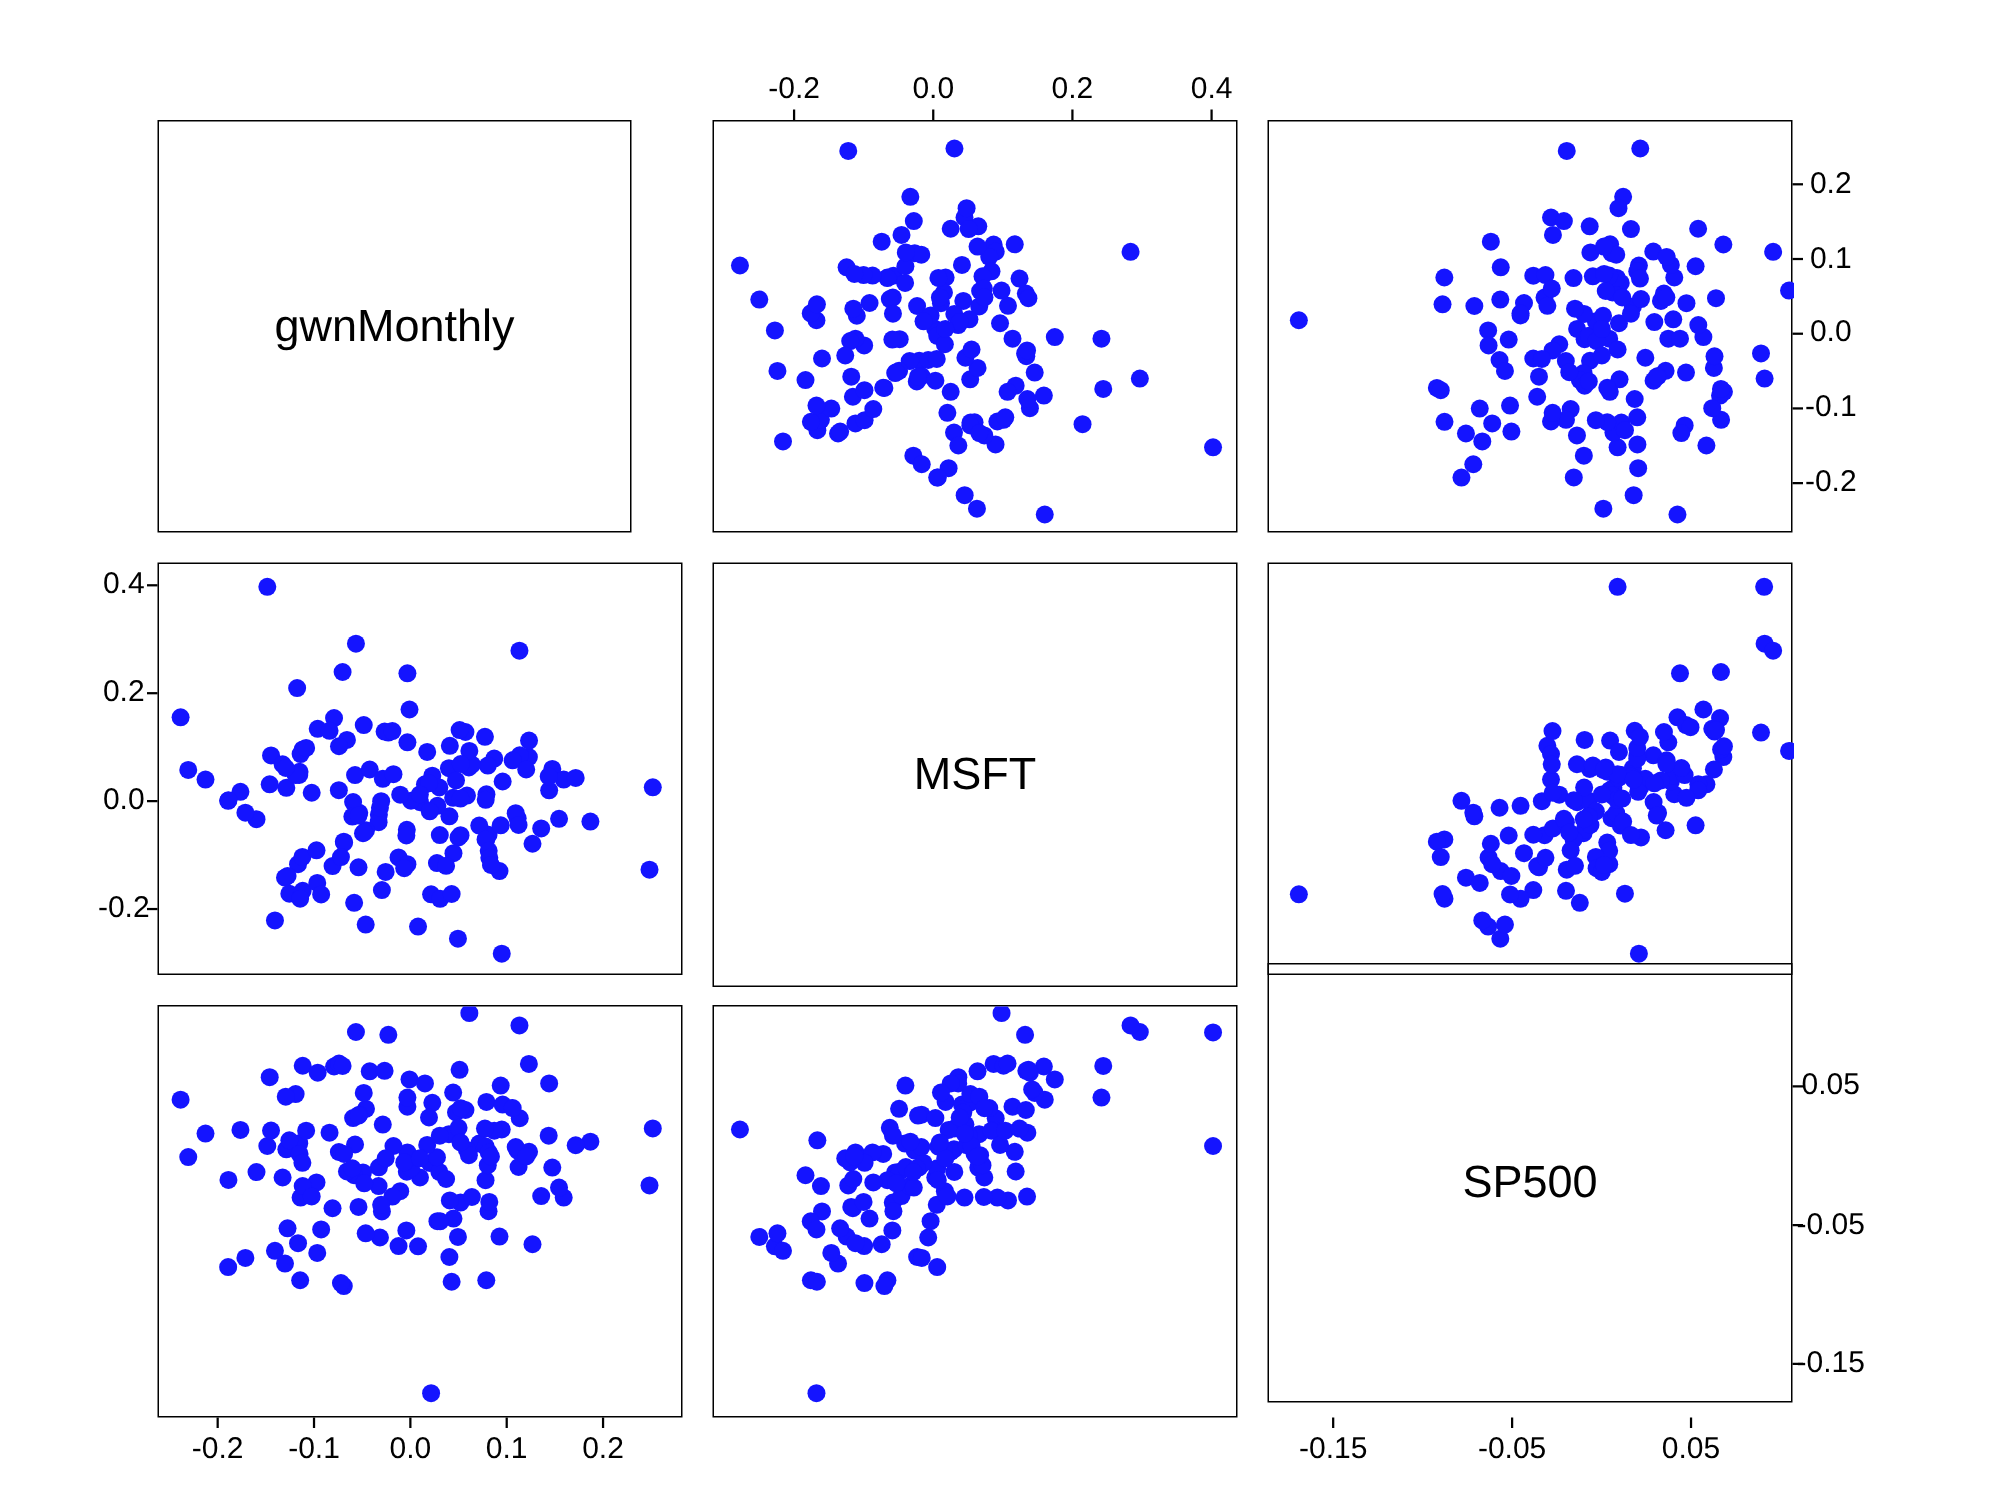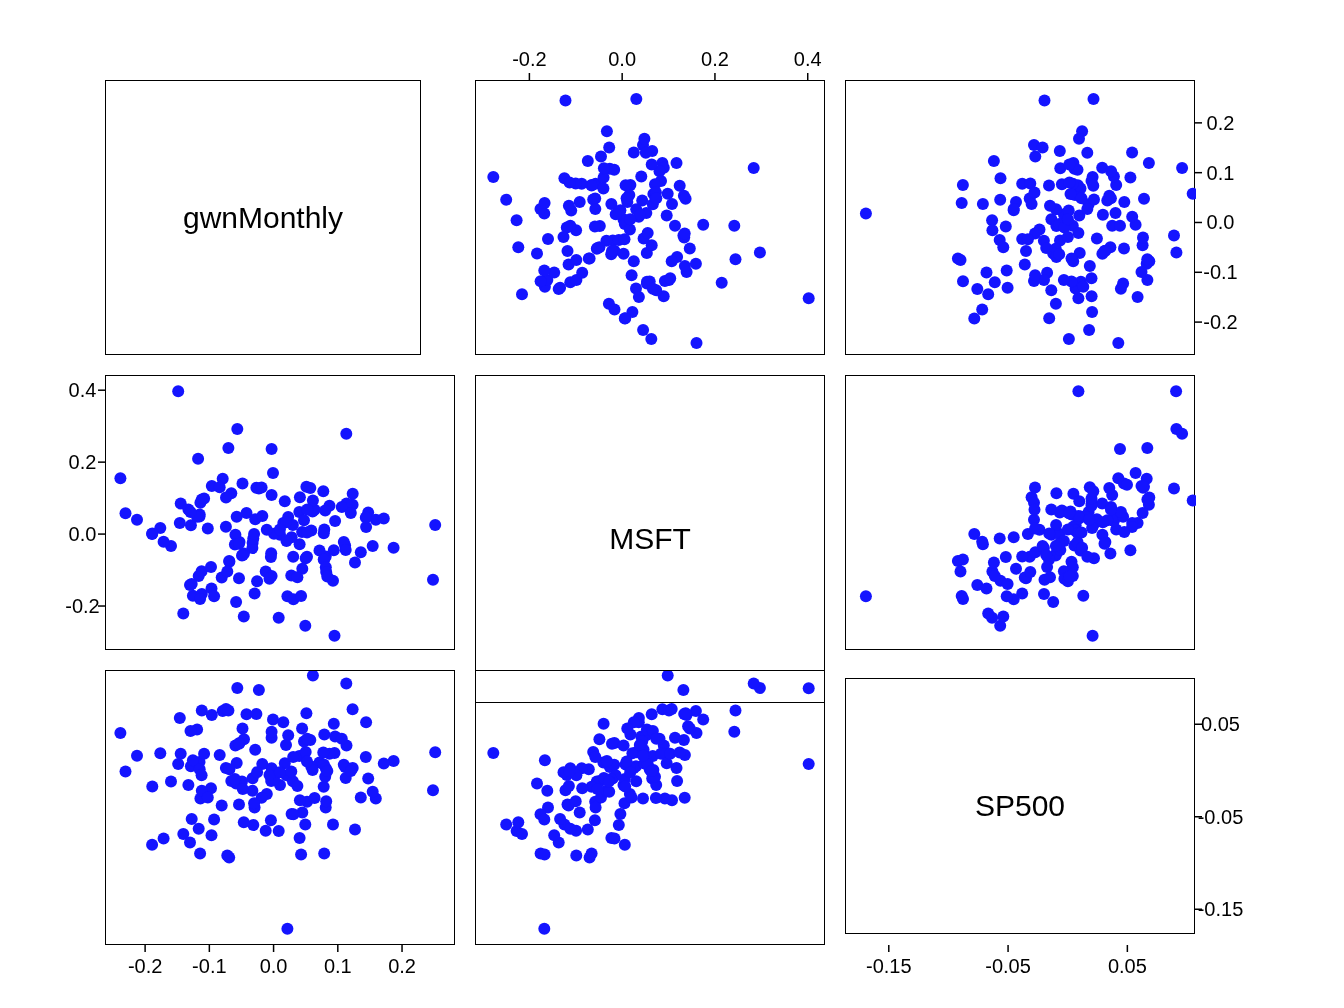--- a/index.html
+++ b/index.html
@@ -504,21 +504,21 @@
         <circle class="pt" cx="57.6" cy="165.8" r="6" fill="#1414FF"></circle>
         <circle class="pt" cx="195.1" cy="220.0" r="6" fill="#1414FF"></circle>
         <circle class="pt" cx="84.5" cy="136.0" r="6" fill="#1414FF"></circle>
         <circle class="pt" cx="206.9" cy="124.6" r="6" fill="#1414FF"></circle>
         <circle class="pt" cx="85.7" cy="208.0" r="6" fill="#1414FF"></circle>
         <circle class="pt" cx="201.2" cy="133.4" r="6" fill="#1414FF"></circle>
         <circle class="pt" cx="137.8" cy="240.4" r="6" fill="#1414FF"></circle>
         <circle class="pt" cx="108.1" cy="220.3" r="6" fill="#1414FF"></circle>
       </svg>
     </div>
-    <div class="panel" style="left: 475px; top: 375px; width: 350px; height: 328px;">
+    <div class="panel" style="left: 475px; top: 375px; width: 350px; height: 283px;">
       <div class="diag-label">MSFT</div>
     </div>
     <div class="panel" style="left: 845px; top: 375px; width: 350px; height: 275px;">
       <svg class="scatter" width="350" height="275">
         <circle class="pt" cx="232.4" cy="15.2" r="6" fill="#1414FF"></circle>
         <circle class="pt" cx="246.6" cy="259.8" r="6" fill="#1414FF"></circle>
         <circle class="pt" cx="19.9" cy="220.2" r="6" fill="#1414FF"></circle>
         <circle class="pt" cx="247.5" cy="148.9" r="6" fill="#1414FF"></circle>
         <circle class="pt" cx="272.3" cy="102.2" r="6" fill="#1414FF"></circle>
         <circle class="pt" cx="330.1" cy="15.2" r="6" fill="#1414FF"></circle>
@@ -964,21 +964,21 @@
         <circle class="pt" cx="138.5" cy="167.6" r="6" fill="#1414FF"></circle>
         <circle class="pt" cx="68.6" cy="183.5" r="6" fill="#1414FF"></circle>
         <circle class="pt" cx="176.9" cy="60.1" r="6" fill="#1414FF"></circle>
         <circle class="pt" cx="191.7" cy="4.4" r="6" fill="#1414FF"></circle>
         <circle class="pt" cx="84.1" cy="147.9" r="6" fill="#1414FF"></circle>
         <circle class="pt" cx="180.3" cy="67.8" r="6" fill="#1414FF"></circle>
         <circle class="pt" cx="42.3" cy="151.2" r="6" fill="#1414FF"></circle>
         <circle class="pt" cx="68.3" cy="148.6" r="6" fill="#1414FF"></circle>
       </svg>
     </div>
-    <div class="panel" style="left: 845px; top: 678px; width: 350px; height: 256px; text-decoration: underline;">
+    <div class="panel" style="left: 845px; top: 642px; width: 350px; height: 293px; text-decoration: underline;">
       <div class="diag-label">SP500</div>
     </div>
     <div class="tick-label top" style="left: 529.389px; top: 48px;">-0.2</div>
     <div class="tick-label top" style="left: 622.167px; top: 48px;">0.0</div>
     <div class="tick-label top" style="left: 714.944px; top: 48px;">0.2</div>
     <div class="tick-label top" style="left: 807.722px; top: 48px;">0.4</div>
     <svg width="350" height="40" style="position: absolute; overflow: visible; left: 475px; top: 40px;">
       <line class="tickmark" x1="54.38888888888888" x2="54.38888888888888" y1="40" y2="33"></line>
       <line class="tickmark" x1="147.16666666666669" x2="147.16666666666669" y1="40" y2="33"></line>
       <line class="tickmark" x1="239.94444444444443" x2="239.94444444444443" y1="40" y2="33"></line>

